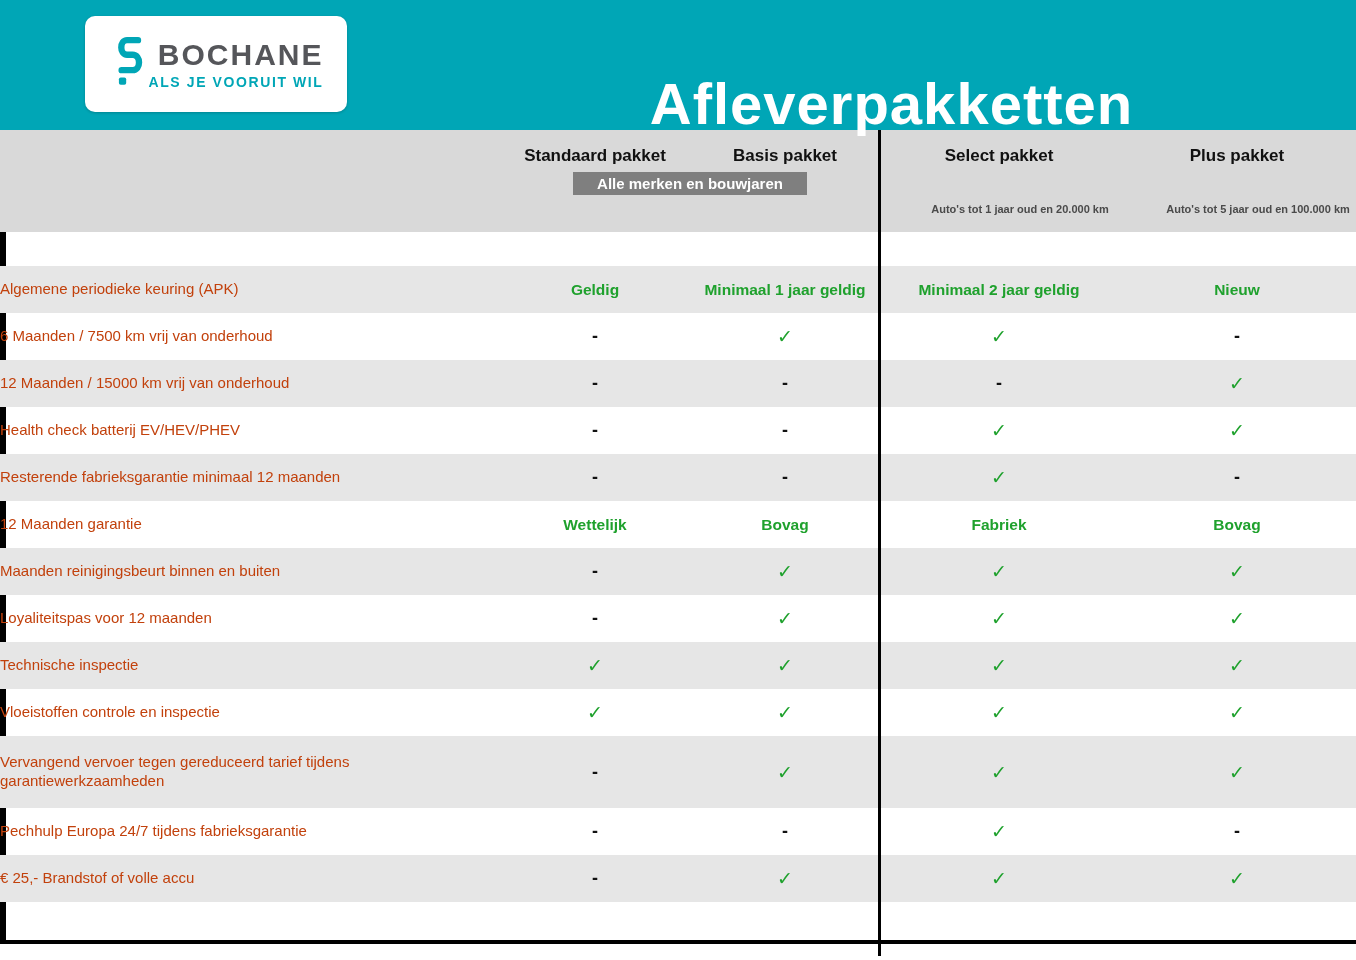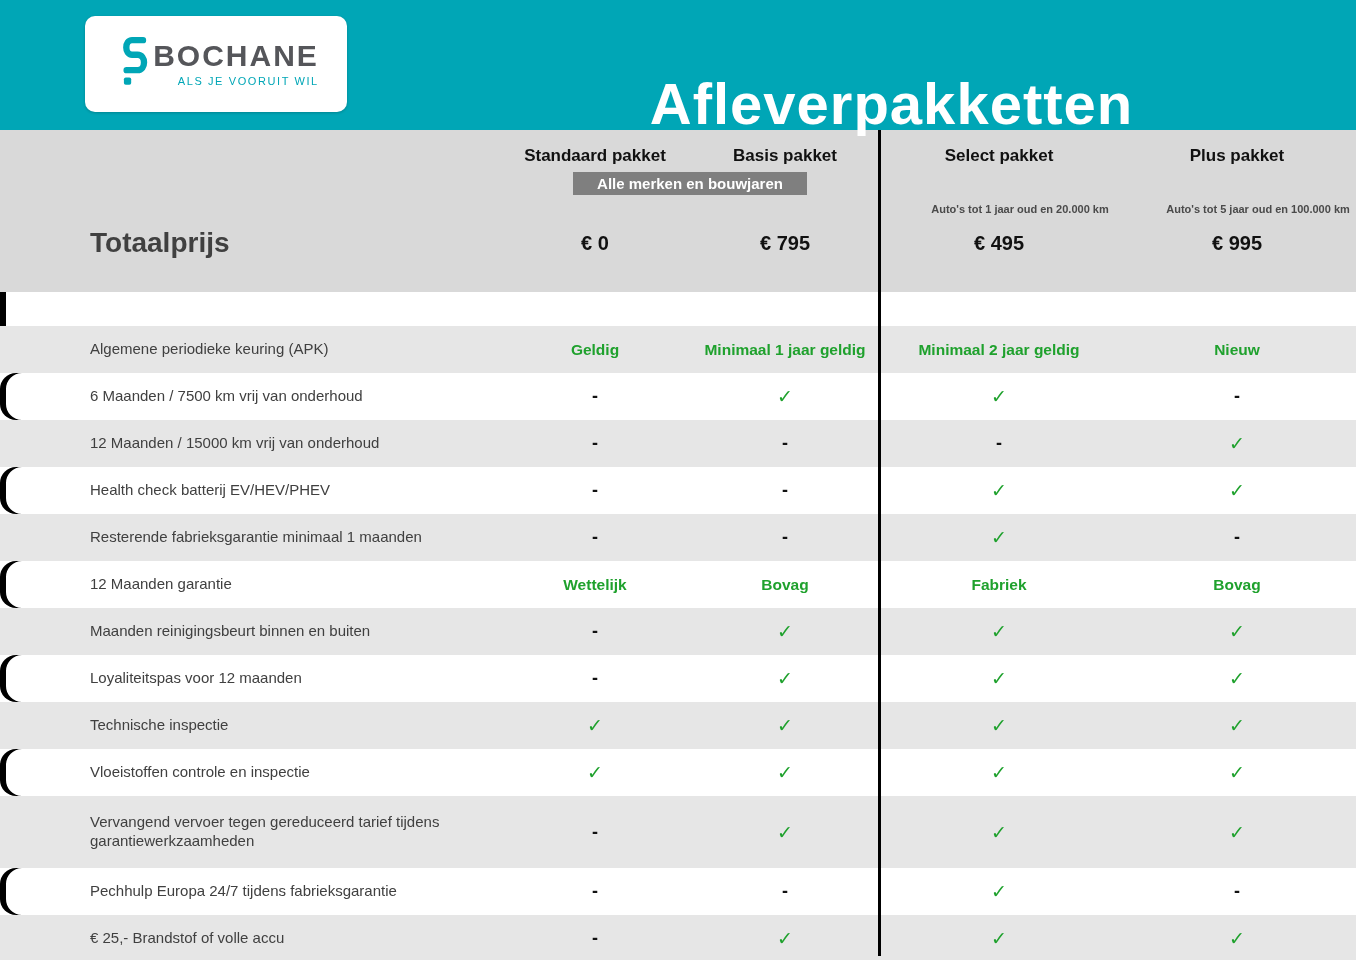--- a/index.html
+++ b/index.html
@@ -11,52 +11,52 @@
   
   .topbar{height:130px;background:#00a6b6;position:relative;}
   .logo-card{
     position:absolute;left:85px;top:16px;width:262px;height:96px;
     background:#ffffff;border-radius:10px;
     display:flex;align-items:center;justify-content:center;
     box-shadow:0 1px 3px rgba(0,0,0,.2);
   }
   .logo-text{display:flex;flex-direction:column;align-items:flex-end;line-height:1;}
   .logo-name{font-size:30px;font-weight:bold;color:#55565a;letter-spacing:2px;}
-  .logo-tagline{font-size:11px;font-weight:normal;color:#00a6b6;letter-spacing:1.6px;margin-top:5px;}
+  .logo-tagline{font-size:14px;font-weight:bold;color:#00a6b6;letter-spacing:1.6px;margin-top:5px;}
   .page-title{
     position:absolute;left:437px;right:10px;top:0;height:130px;
     display:flex;align-items:center;justify-content:center;
     color:#ffffff;font-size:58px;font-weight:bold;letter-spacing:1px;
   }
   
   .grid5{display:grid;grid-template-columns:500px 190px 190px 238px 238px;}
   
-  .head-band{height:162px;background:#d9d9d9;box-sizing:border-box;padding-top:15px;overflow:hidden;}
+  .head-band{height:102px;background:#d9d9d9;box-sizing:border-box;padding-top:15px;overflow:hidden;}
   .col-heads{height:22px;align-items:center;}
   .col-head{text-align:center;font-size:17px;font-weight:bold;color:#111111;}
   .badges-row{margin-top:3px;height:26px;}
   .badge-wrap{display:flex;justify-content:center;align-items:center;}
   .badge-wrap.b1{grid-column:2/4;}
   .badge-wrap.b2{grid-column:4/6;}
   .badge{
     background:#7f7f7f;color:#ffffff;font-weight:bold;font-size:15px;
     padding:3px 24px;white-space:nowrap;
   }
   .conds{margin-top:7px;height:13px;margin-left:21px;}
   .cond{text-align:center;font-size:11px;font-weight:bold;color:#4a4a4a;}
   .totals{margin-top:11px;height:26px;align-items:center;}
   .total-label{padding-left:90px;font-size:28px;font-weight:bold;color:#404040;}
   .total-val{text-align:center;font-size:20px;font-weight:bold;color:#111111;}
   
   .gap-band{height:34px;background:#ffffff;box-shadow:inset 6px 0 0 #000000;}
   .frow{height:47px;align-items:center;}
   .frow:nth-child(11){height:72px;}
   .frow.gray{background:#e6e6e6;}
-  .frow.white{background:#ffffff;box-shadow:inset 6px 0 0 #000000;border-radius:16px;}
-  .flabel{padding-left:90px;padding-right:30px;font-size:15px;color:#404040;line-height:1.25;}
+  .frow.white{background:#ffffff;box-shadow:inset 6px 0 0 #000000;}
+  .flabel{padding-right:30px;font-size:15px;color:#c2410c;line-height:1.25;}
   .fval{text-align:center;}
   .check{color:#1fa12d;font-size:19px;font-weight:bold;}
   .dash{color:#111111;font-size:18px;font-weight:bold;}
   .gtext{color:#1fa12d;font-size:15.5px;font-weight:bold;}
   
   .bottom-band{height:38px;background:#ffffff;box-shadow:inset 6px 0 0 #000000;}
   .bottom-bar{height:4px;background:#000000;}
   .v-divider{position:absolute;left:878px;top:130px;width:3px;height:826px;background:#000000;}
 </style>
 </head>
@@ -133,21 +133,21 @@
       <div class="fval"><span class="check">✓</span></div>
     </div>
     <div class="grid5 frow white">
       <div class="flabel">Health check batterij EV/HEV/PHEV</div>
       <div class="fval"><span class="dash">-</span></div>
       <div class="fval"><span class="dash">-</span></div>
       <div class="fval"><span class="check">✓</span></div>
       <div class="fval"><span class="check">✓</span></div>
     </div>
     <div class="grid5 frow gray">
-      <div class="flabel">Resterende fabrieksgarantie minimaal 1 maanden</div>
+      <div class="flabel">Resterende fabrieksgarantie minimaal 12 maanden</div>
       <div class="fval"><span class="dash">-</span></div>
       <div class="fval"><span class="dash">-</span></div>
       <div class="fval"><span class="check">✓</span></div>
       <div class="fval"><span class="dash">-</span></div>
     </div>
     <div class="grid5 frow white">
       <div class="flabel">12 Maanden garantie</div>
       <div class="fval"><span class="gtext">Wettelijk</span></div>
       <div class="fval"><span class="gtext">Bovag</span></div>
       <div class="fval"><span class="gtext">Fabriek</span></div>

